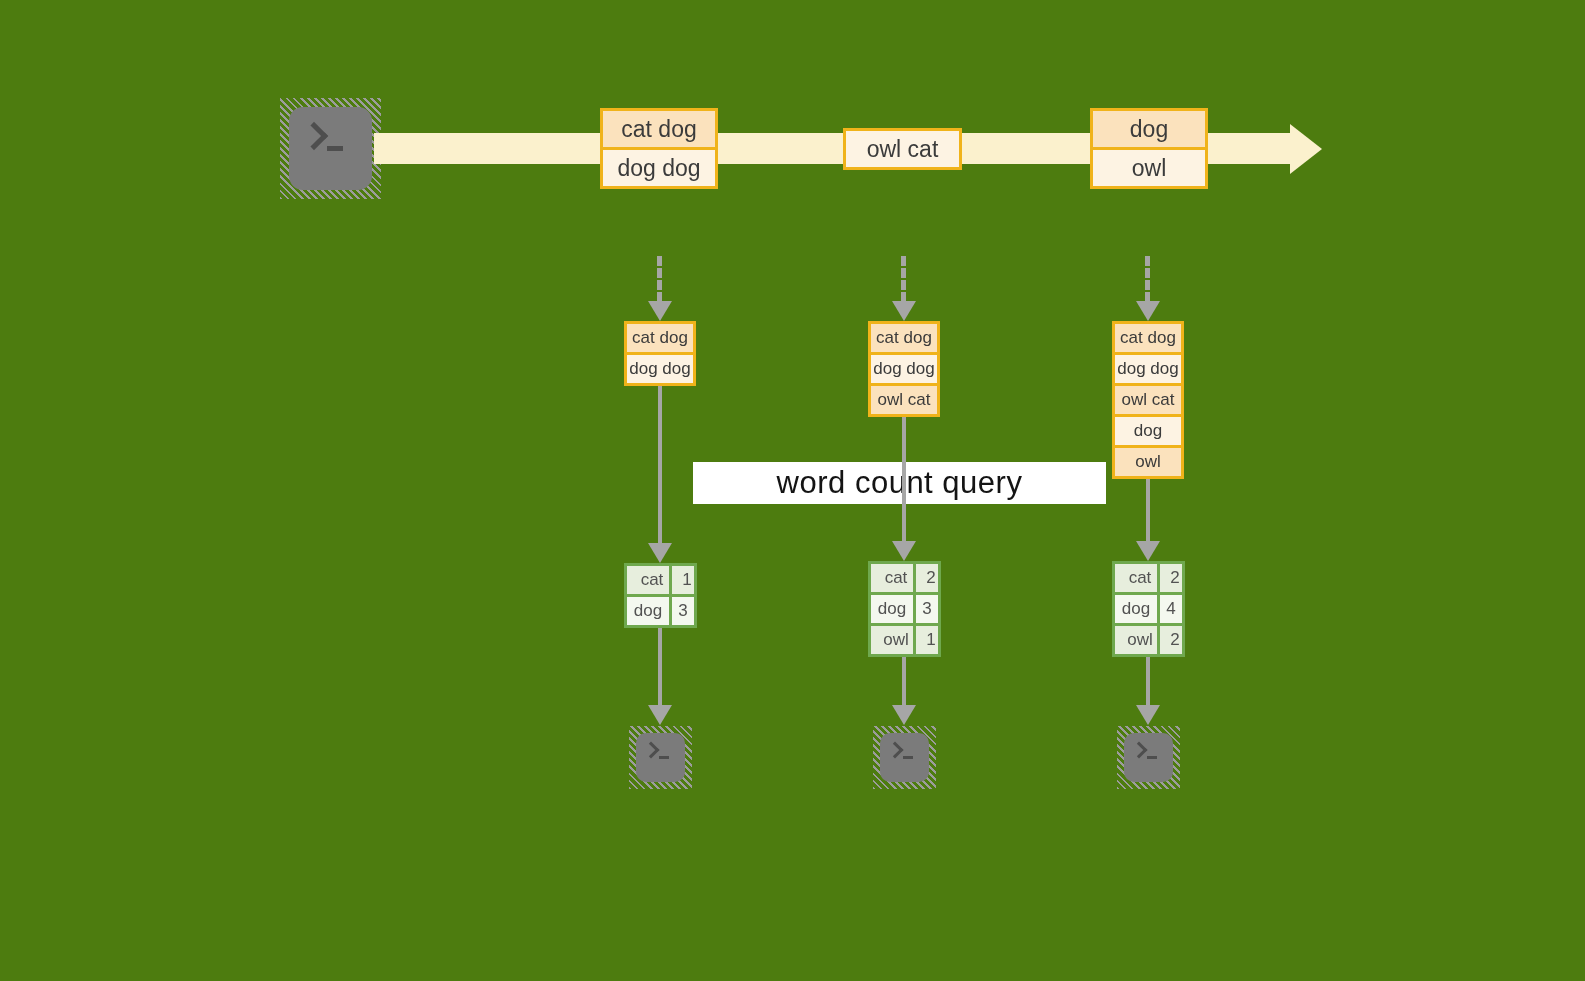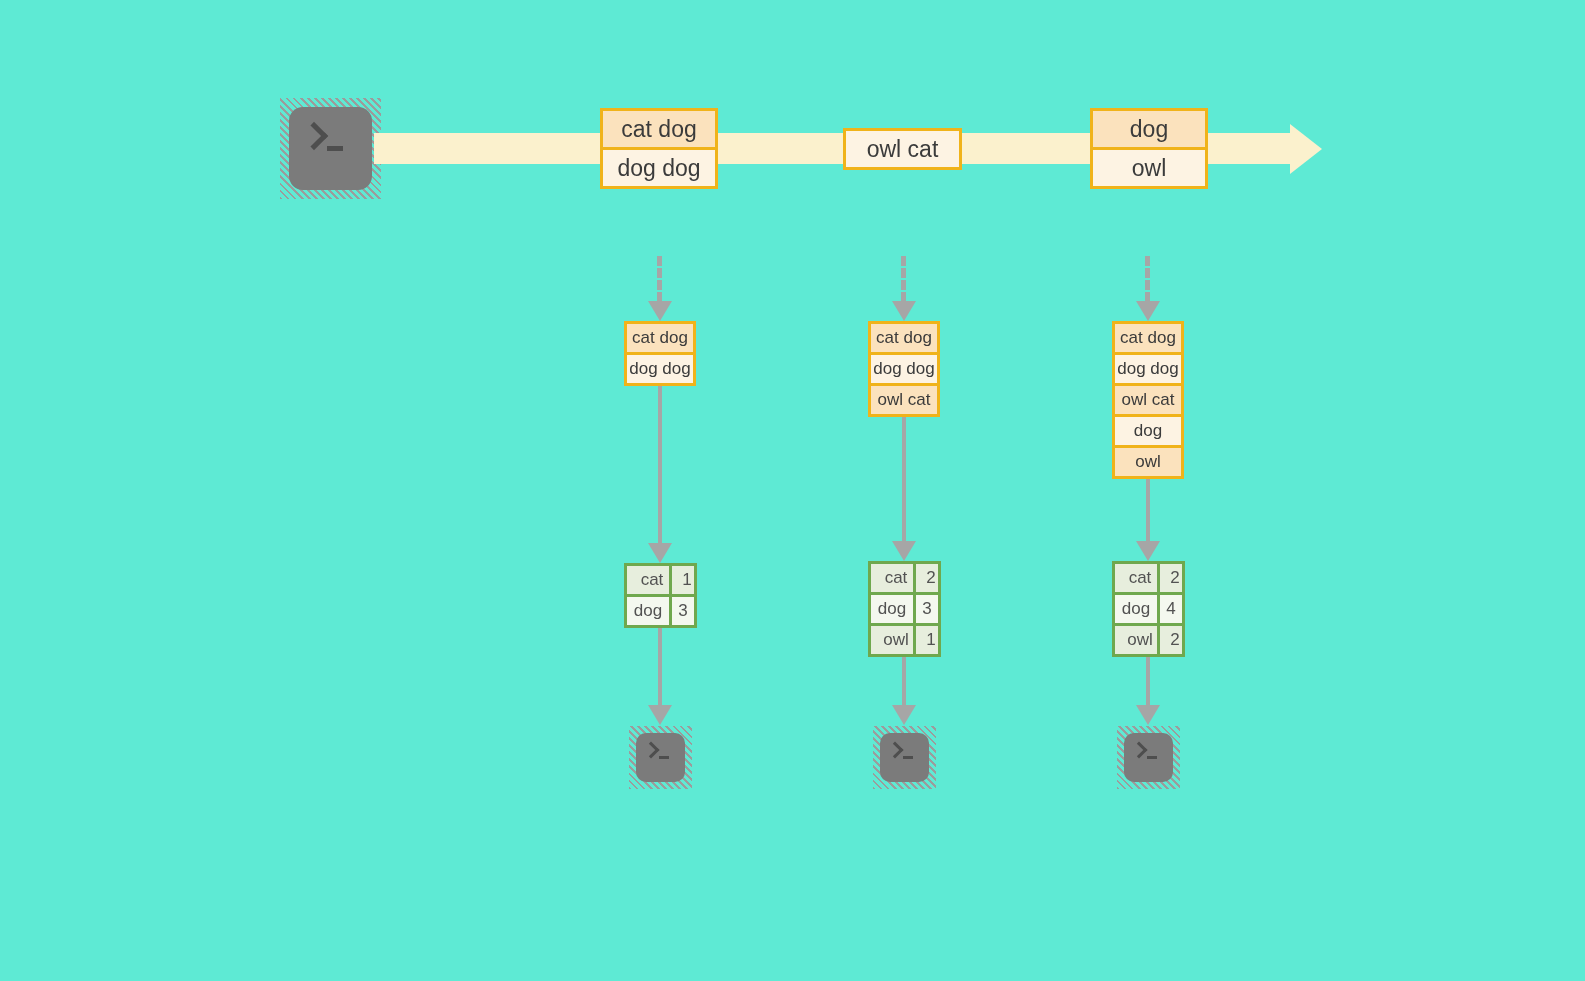--- a/index.html
+++ b/index.html
@@ -1,17 +1,17 @@
 <!DOCTYPE html>
 <html><head>
 <meta charset="utf-8">
 <style>
   html,body{margin:0;padding:0;background:#000;}
   .canvas{
-    position:relative;width:1585px;height:981px;background:#5eead4;overflow:hidden;
+    position:relative;width:1585px;height:981px;background:#4d7c0f;overflow:hidden;
     font-family:"Liberation Sans",sans-serif;
   }
   
   .term{position:absolute;background:repeating-linear-gradient(45deg,#9c9c9c 0 2px,rgba(0,0,0,0) 2px 5px);}
   .term-inner{position:absolute;background:#7b7b7b;}
   .term.lg{width:101px;height:101px;}
   .term.lg .term-inner{inset:9px;border-radius:14px;}
   .term.sm{width:63px;height:63px;}
   .term.sm .term-inner{inset:7px;border-radius:10px;}
   .chev{position:absolute;transform:rotate(45deg);border-style:solid;border-color:#4e4e4e;border-width:0;}
@@ -92,20 +92,23 @@
     <div class="orow peach">owl cat</div>
   </div>
   <div class="obox stack" style="left:1112px;top:321px;">
     <div class="orow peach">cat dog</div>
     <div class="orow cream">dog dog</div>
     <div class="orow peach">owl cat</div>
     <div class="orow cream">dog</div>
     <div class="orow peach">owl</div>
   </div>
 
+  <div class="querybox">
+    <span class="qlabel">word count query</span>
+  </div>
 
   <div class="vline" style="left:658px;top:386px;height:159px;"></div>
   <div class="ahead" style="left:648px;top:543px;"></div>
   <div class="vline" style="left:902px;top:417px;height:126px;"></div>
   <div class="ahead" style="left:892px;top:541px;"></div>
   <div class="vline" style="left:1146px;top:479px;height:64px;"></div>
   <div class="ahead" style="left:1136px;top:541px;"></div>
 
   <div class="gtable" style="left:624px;top:563px;">
     <div class="gcell gdark">cat</div>

